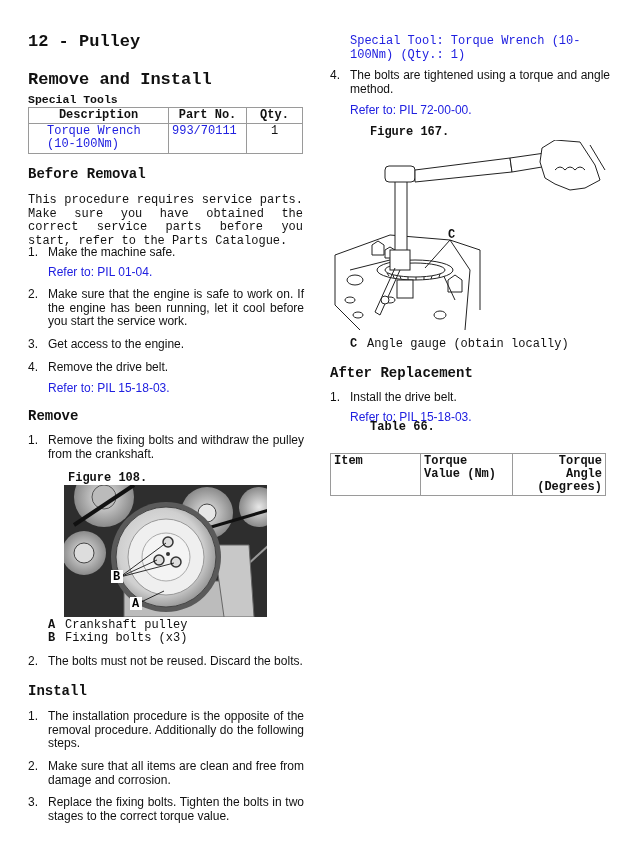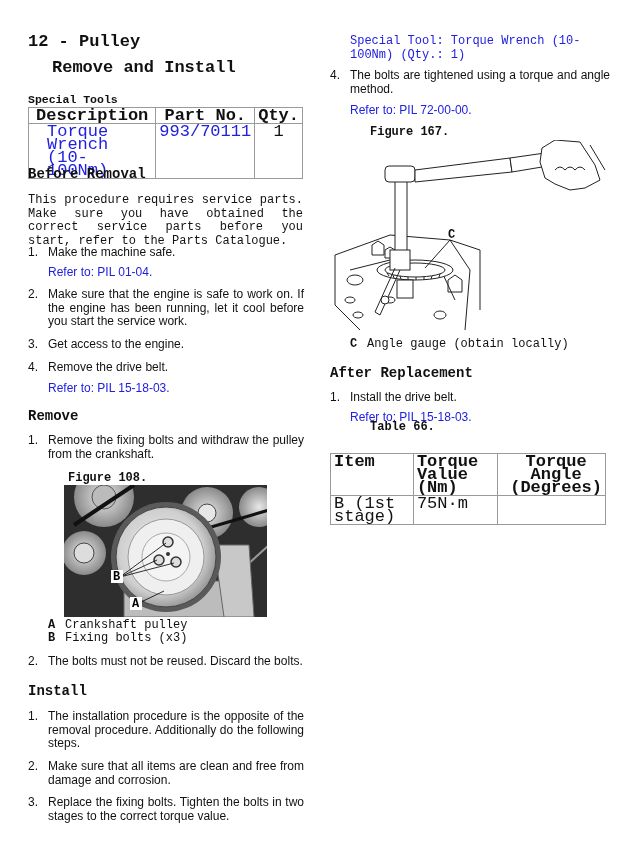--- a/index.html
+++ b/index.html
@@ -12,35 +12,35 @@
   h1.chapter { font-size: 17px; font-weight: bold; }
   h2.sec { font-size: 17px; font-weight: bold; }
   h3.sub { font-size: 14px; font-weight: bold; }
   .small-bold { font-size: 11.5px; font-weight: bold; }
   p.body { font-size: 12px; line-height: 13.5px; text-align: justify; }
   .link { color: #2020e0; }
   .step { position: absolute; left: 0; width: 276px; font-size: 12px; line-height: 13.5px; }
   .step .num { position: absolute; left: 0; top: 0; }
   .step .txt { margin-left: 20px; display: block; text-align: justify; }
   .ref { position: absolute; left: 20px; font-size: 12px; color: #2020e0; }
-  table.tbl { border-collapse: collapse; font-size: 17px; border-radius: 15px; }
+  table.tbl { border-collapse: collapse; font-size: 12px; border-radius: 15px; }
   table.tbl th, table.tbl td { border: 1px solid #9a9a9a; padding: 1px 3px; vertical-align: top; line-height: 13px; }
   table.tools th { text-align: center; font-weight: bold; }
   .fig-caption { font-size: 12px; font-weight: bold; text-align: left; }
   .legend-row { font-size: 12px; line-height: 12.5px; }
   .legend-row b { display: inline-block; width: 17px; }
   .photo { background: #3a3a3a; overflow: hidden; }
 </style>
 </head>
 <body>
 
 <div class="col col-left">
 
   <h1 class="chapter abs" style="top:32px;">12 - Pulley</h1>
-  <h2 class="sec abs" style="top:58px;margin-left:24px;">Remove and Install</h2>
+  <h2 class="sec abs" style="top:70px;">Remove and Install</h2>
 
   <div class="small-bold abs" style="top:93px;">Special Tools</div>
 
   <table class="tbl tools abs" style="top:107px; left:0; width:275px;">
     <thead>
       <tr>
         <th style="width:140px;">Description</th>
         <th style="width:78px;">Part No.</th>
         <th>Qty.</th>
       </tr>
@@ -237,24 +237,19 @@
   </div>
   <div class="ref" style="top:410px;">Refer to: PIL 15-18-03.</div>
 
   <div class="fig-caption abs" style="top:420px; left:40px; width:200px;">Table 66.</div>
 
   <table class="tbl abs" style="top:453px; left:0; width:276px;">
     <thead>
       <tr>
         <th style="width:90px; text-align:left;">Item</th>
         <th style="width:92px; text-align:left;">Torque Value (Nm)</th>
-        <th style="text-align:center;padding-left:12px;">Torque Angle (Degrees)</th>
+        <th style="text-align:right;padding-left:12px;">Torque Angle (Degrees)</th>
       </tr>
     </thead>
     <tbody>
-      <tr>
-        <td>B (1st stage)</td>
-        <td>75N·m</td>
-        <td></td>
-      </tr>
     </tbody>
   </table>
 </div>
 
 </body></html>

